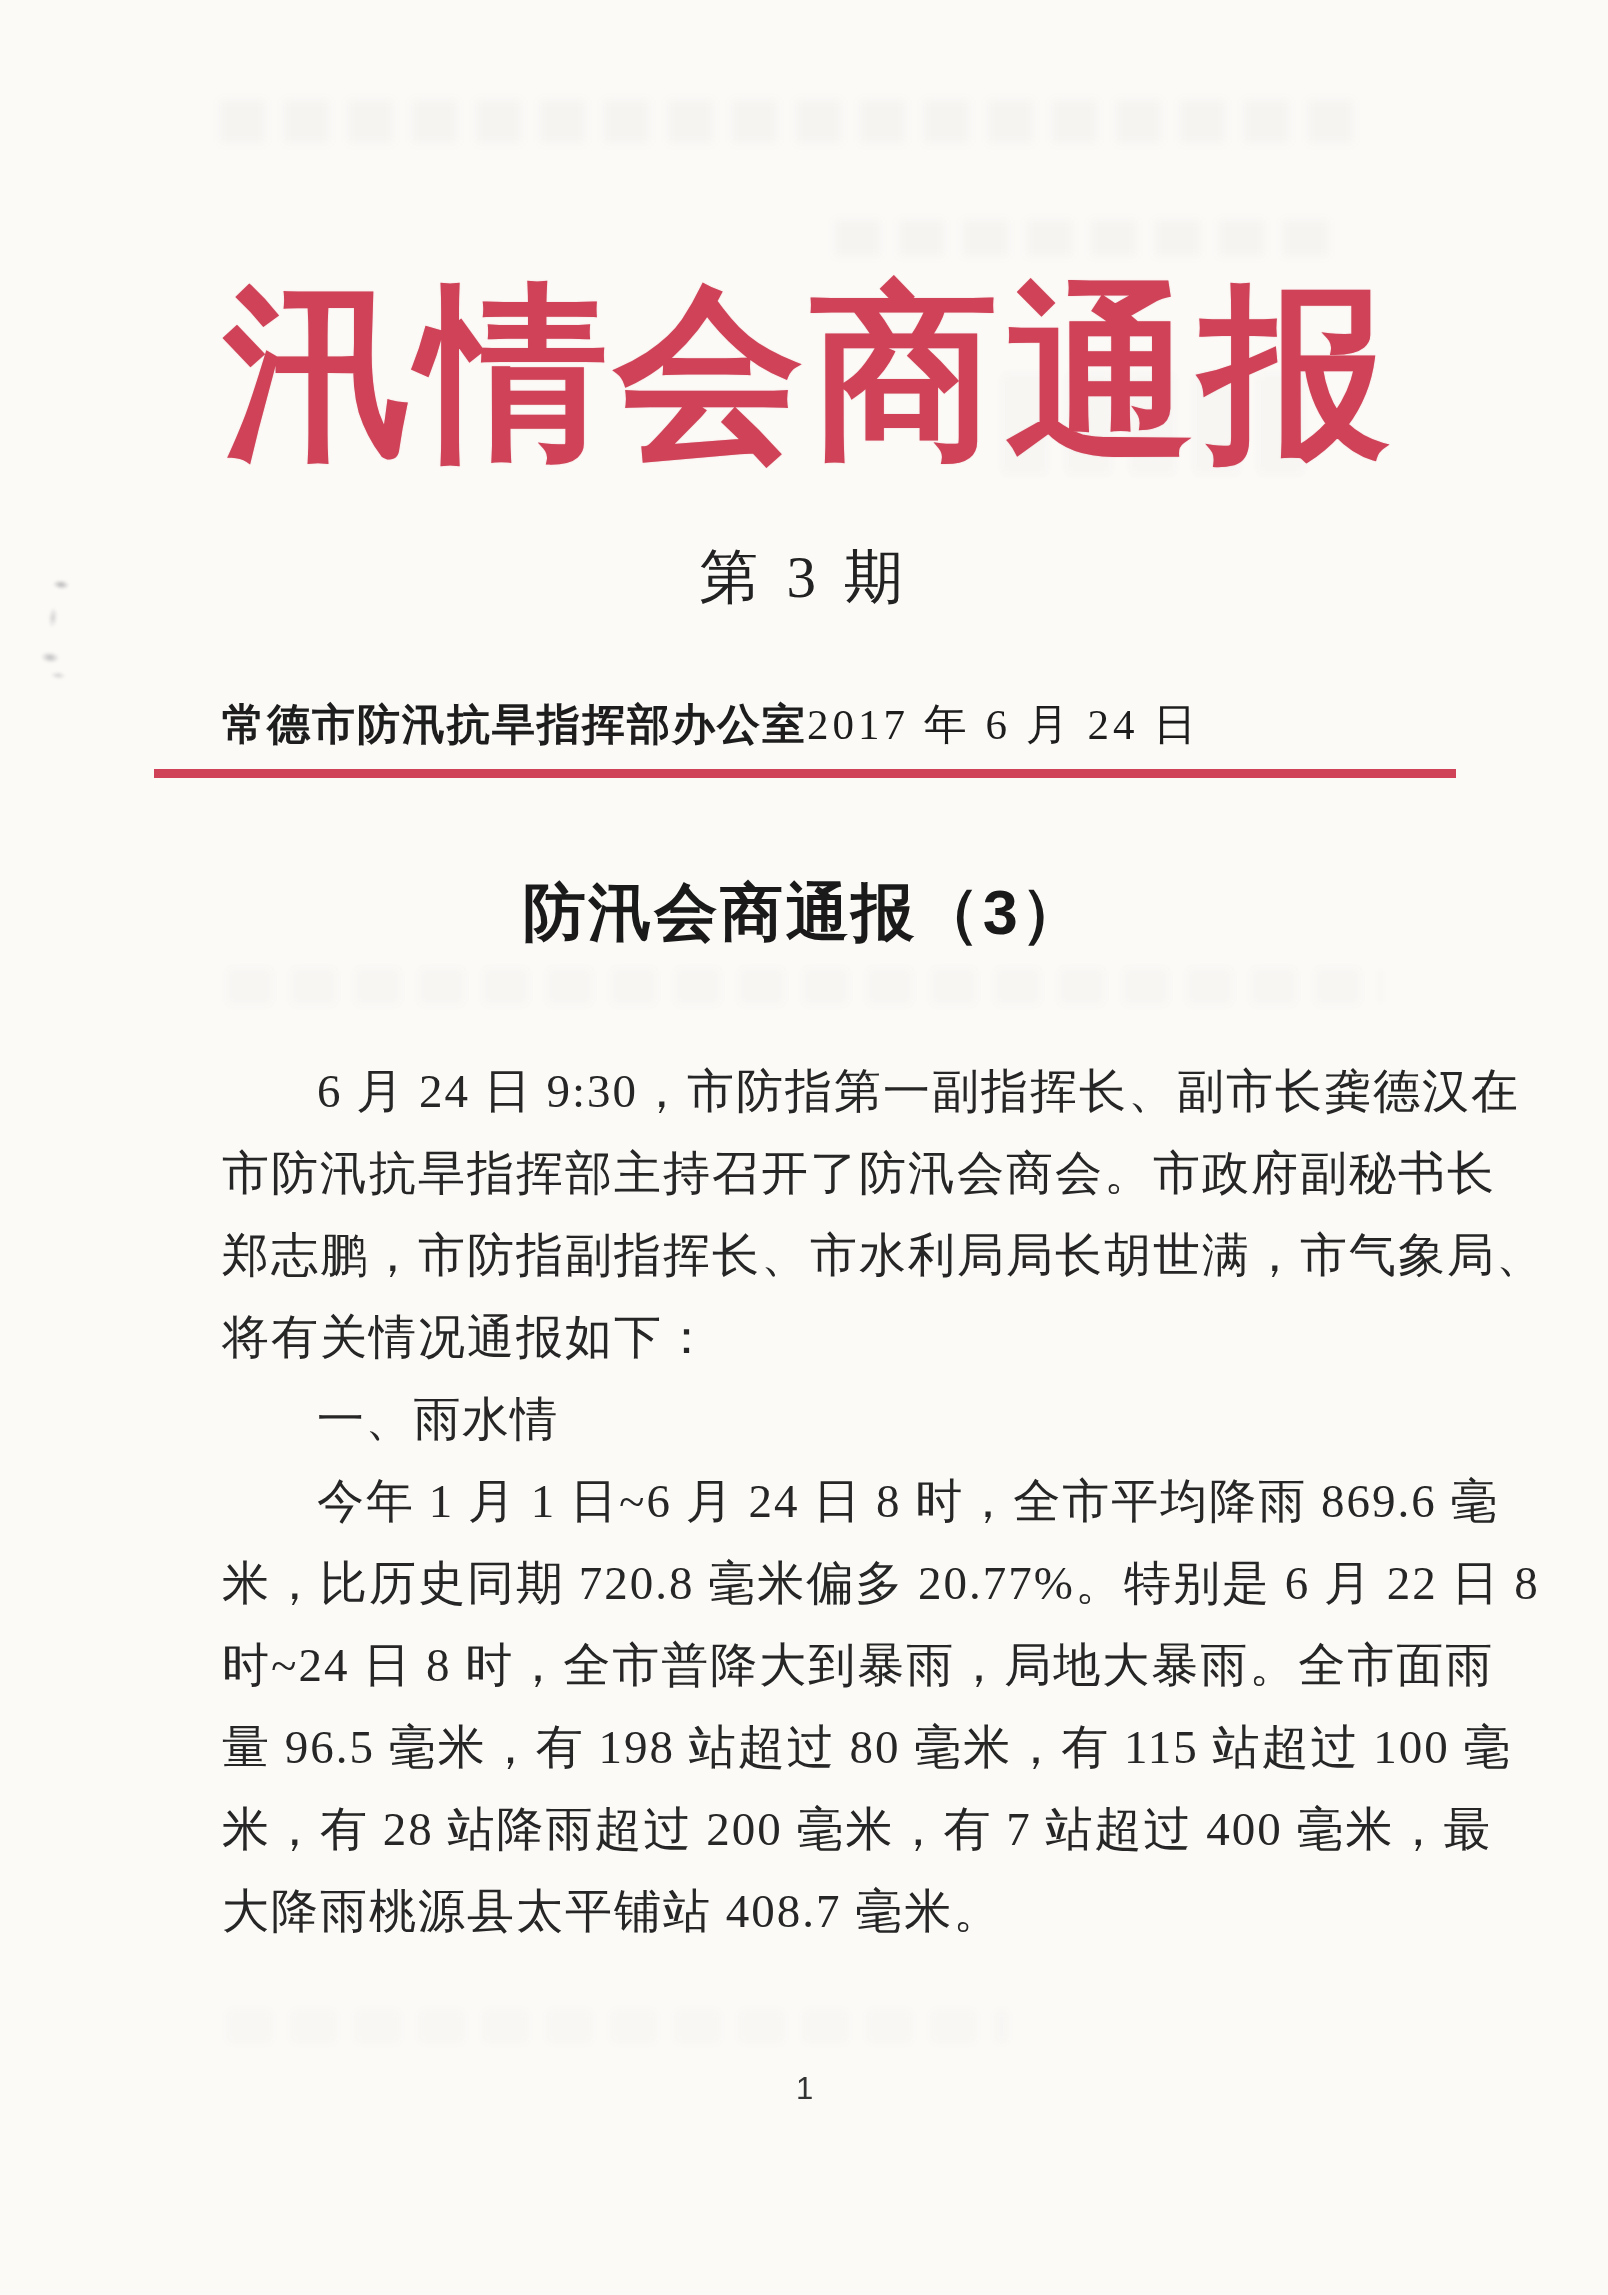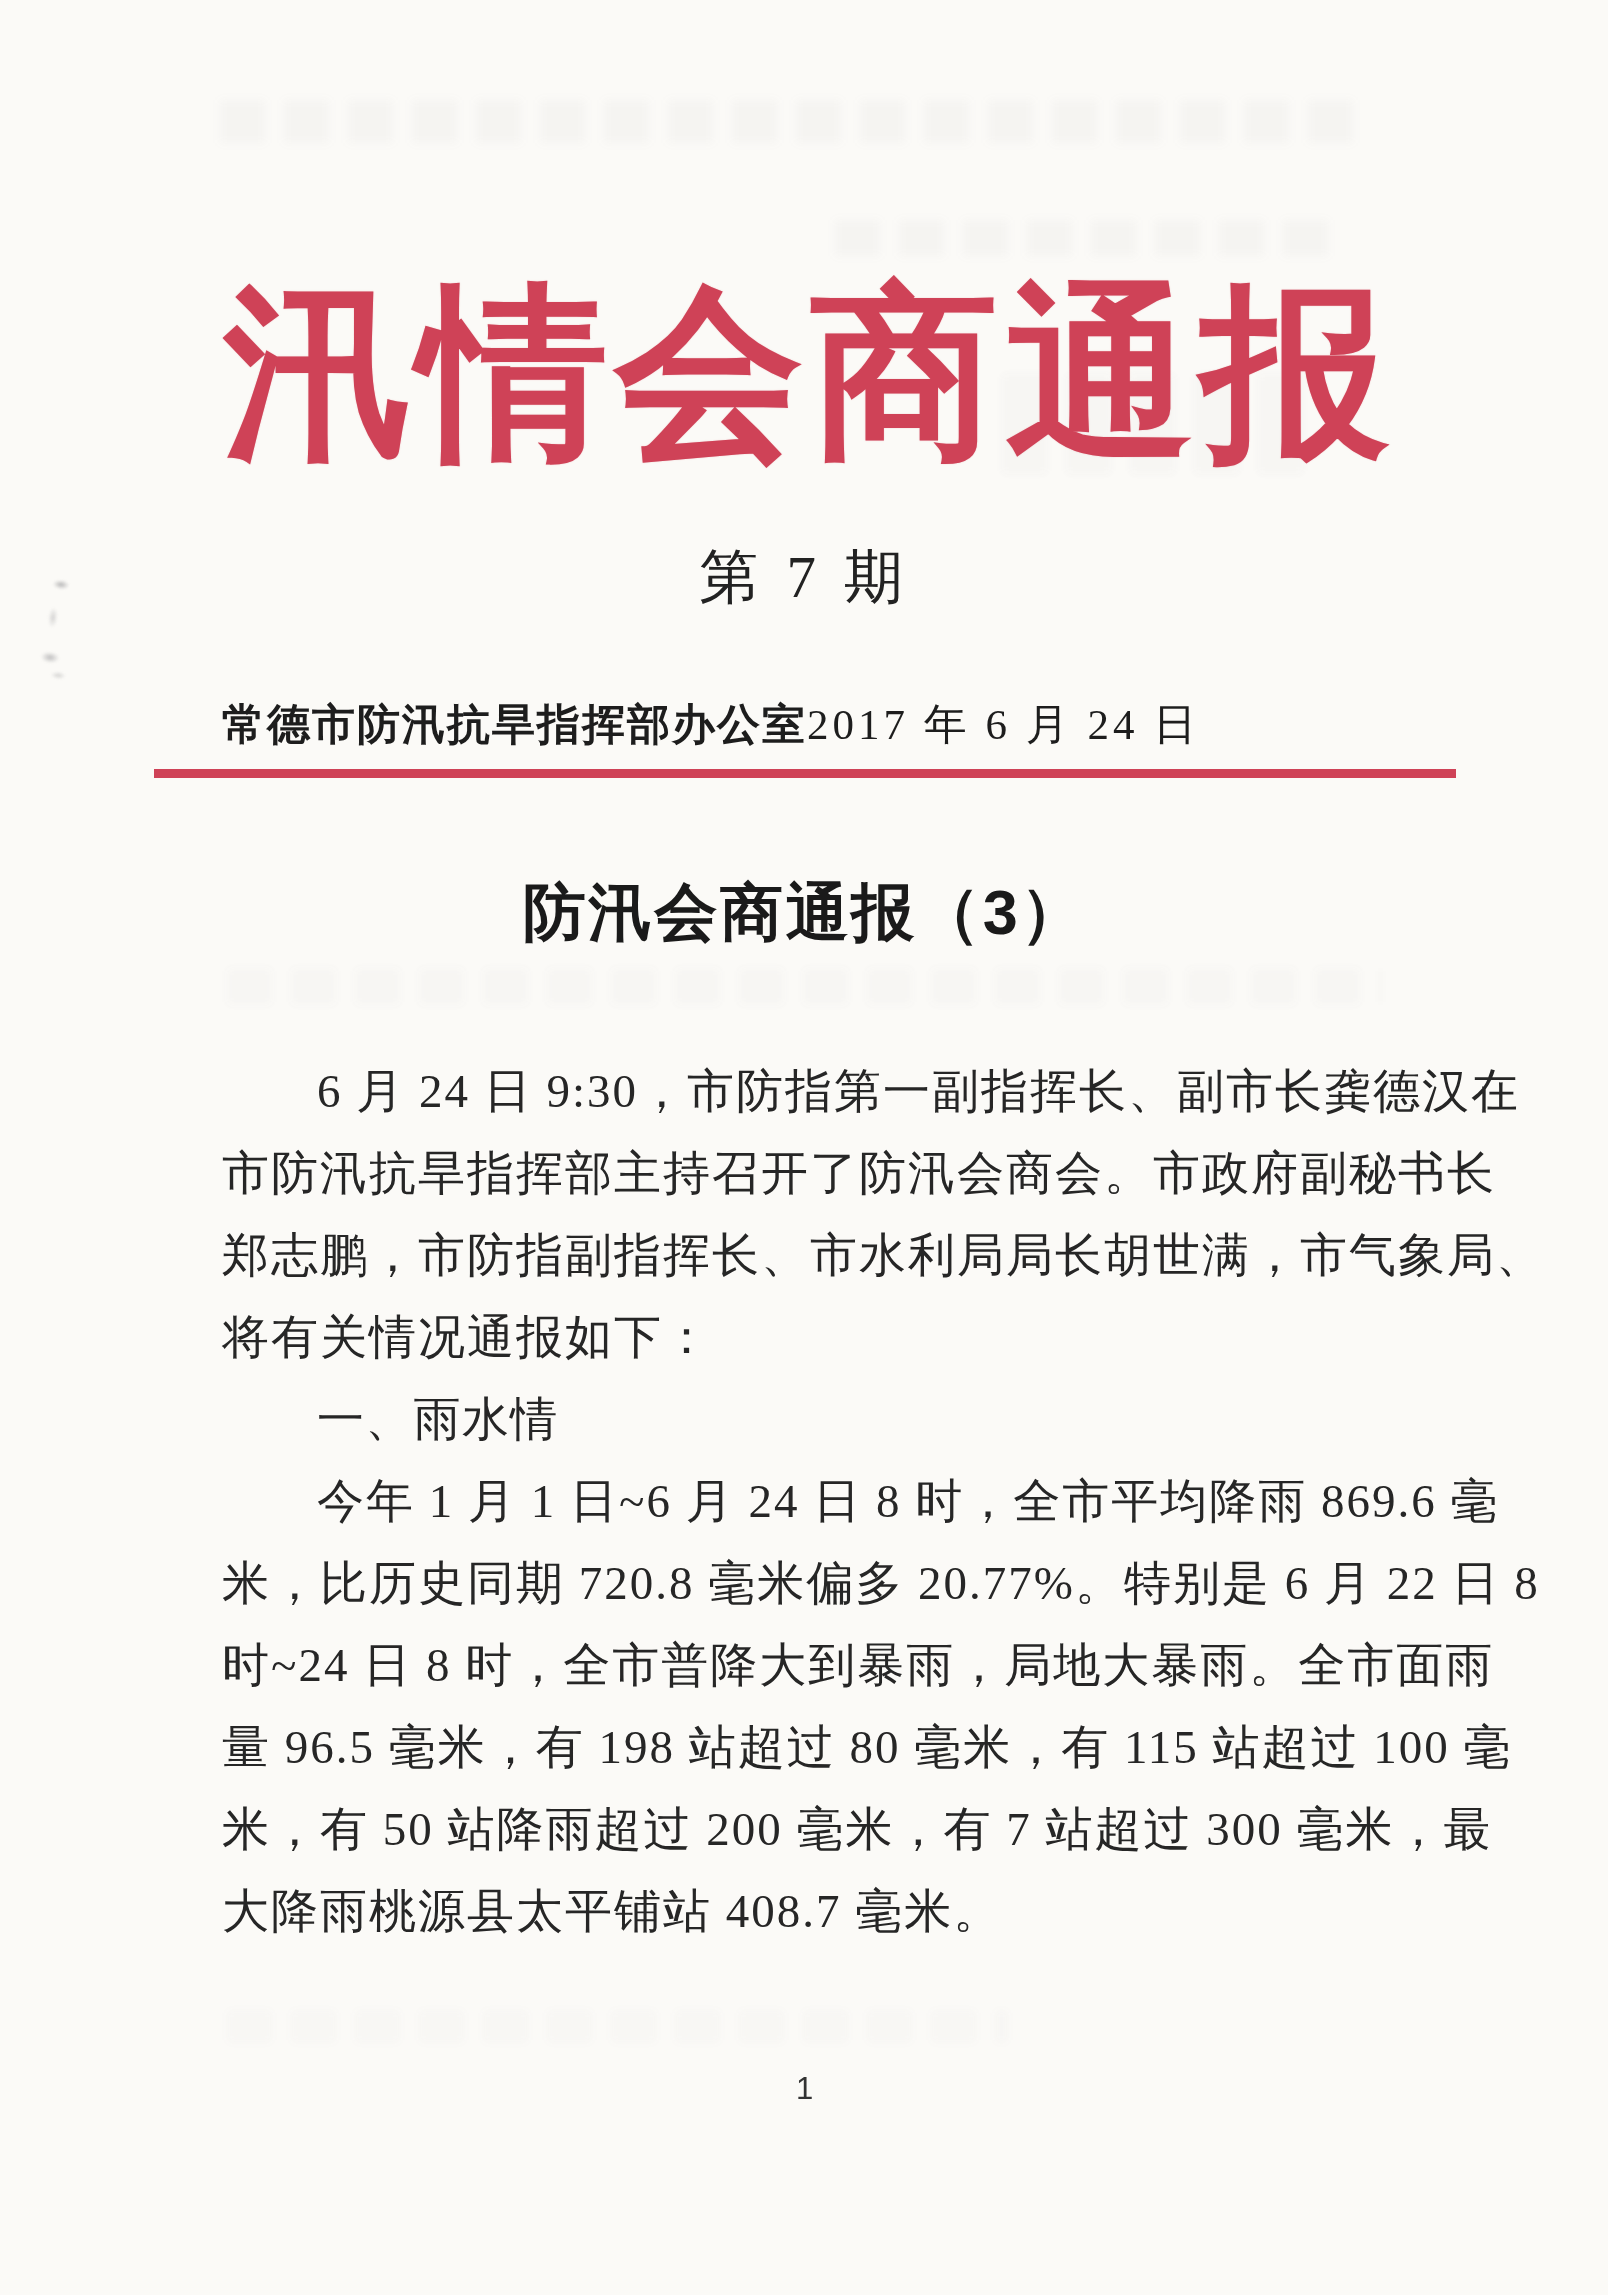--- a/index.html
+++ b/index.html
@@ -126,41 +126,41 @@
 
   <div class="masthead">
       <span>汛</span>
       <span>情</span>
       <span>会</span>
       <span>商</span>
       <span>通</span>
       <span>报</span>
     </div>
 
-  <div class="issue">第 7 期</div>
+  <div class="issue">第 3 期</div>
 
   <div class="header-row">
     <span class="office">常德市防汛抗旱指挥部办公室</span>
     <span class="date">2017 年 6 月 24 日</span>
   </div>
 
   <div class="red-rule"></div>
 
   <div class="doc-title">防汛会商通报（3）</div>
 
   <div class="body-text">
       <div class="line indent">6 月 24 日 9:30，市防指第一副指挥长、副市长龚德汉在</div>
       <div class="line">市防汛抗旱指挥部主持召开了防汛会商会。市政府副秘书长</div>
       <div class="line">郑志鹏，市防指副指挥长、市水利局局长胡世满，市气象局、</div>
       <div class="line">将有关情况通报如下：</div>
       <div class="line indent bold">一、雨水情</div>
       <div class="line indent">今年 1 月 1 日~6 月 24 日 8 时，全市平均降雨 869.6 毫</div>
       <div class="line">米，比历史同期 720.8 毫米偏多 20.77%。特别是 6 月 22 日 8</div>
       <div class="line">时~24 日 8 时，全市普降大到暴雨，局地大暴雨。全市面雨</div>
       <div class="line">量 96.5 毫米，有 198 站超过 80 毫米，有 115 站超过 100 毫</div>
-      <div class="line">米，有 50 站降雨超过 200 毫米，有 7 站超过 300 毫米，最</div>
+      <div class="line">米，有 28 站降雨超过 200 毫米，有 7 站超过 400 毫米，最</div>
       <div class="line">大降雨桃源县太平铺站 408.7 毫米。</div>
     </div>
 
   <div class="page-number">1</div>
 
 </div>
 
 
 </body></html>

